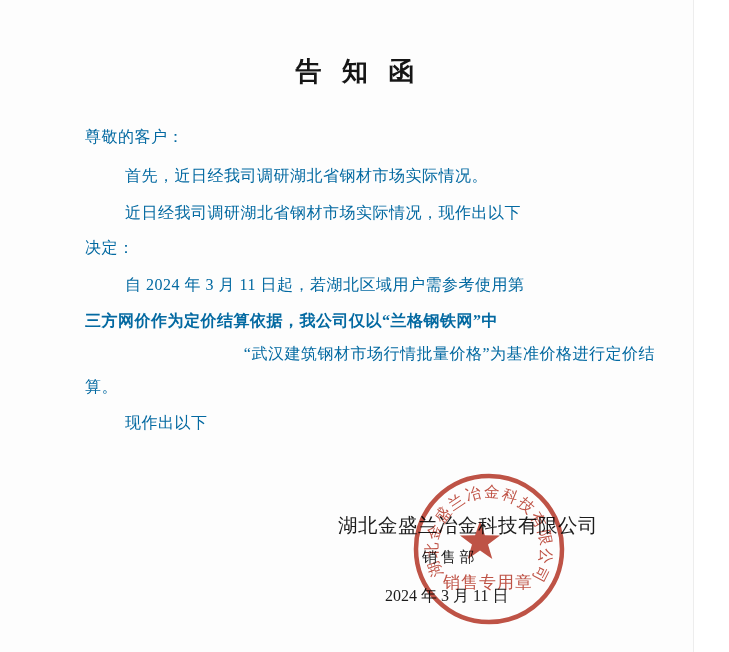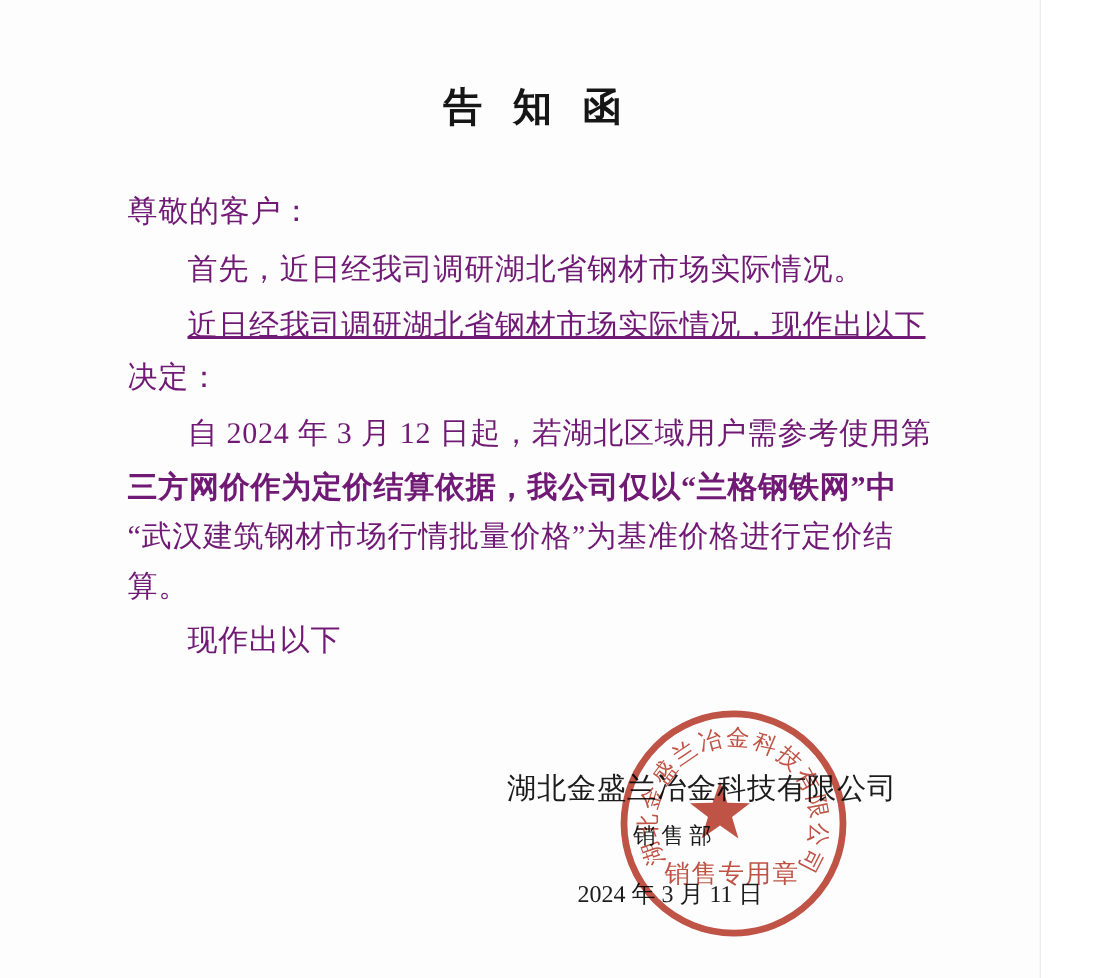--- a/index.html
+++ b/index.html
@@ -16,26 +16,26 @@
     position:absolute;left:693px;top:0;width:1px;height:652px;
     background:#ededed;
   }
   .doc-title{
     position:absolute;left:0;top:54px;width:712px;
     text-align:center;font-size:26px;font-weight:bold;color:#161616;
     word-spacing:10px;letter-spacing:2px;
   }
   .line{
     position:absolute;left:85px;width:570px;
-    font-size:20px;color:#701a75;letter-spacing:0.5px;white-space:nowrap;
+    font-size:16px;color:#0369a1;letter-spacing:0.5px;white-space:nowrap;
   }
   .line.indent{left:125px;}
   .greeting{top:127px;}
-  .l0{top:166px;} .l1{top:203px;text-decoration:underline;} .l2{top:238px;} .l3{top:275px;}
-  .l4{top:311px;font-weight:bold;} .l5{top:344px;} .l6{top:377px;} .l7{top:413px;}
+  .l0{top:166px;} .l1{top:203px;} .l2{top:238px;} .l3{top:275px;}
+  .l4{top:311px;font-weight:bold;} .l5{top:344px;text-align:right;} .l6{top:377px;} .l7{top:413px;}
   .sig-company{
     position:absolute;left:338px;top:512px;
     font-size:19.5px;color:#1c1c1c;letter-spacing:0.5px;white-space:nowrap;
   }
   .sig-dept{
     position:absolute;left:422px;top:548px;
     font-size:15px;color:#1c1c1c;white-space:nowrap;
   }
   .sig-date{
     position:absolute;left:385px;top:586px;
@@ -52,21 +52,21 @@
 <div class="sheet"></div>
 <div class="page-edge"></div>
 
 <div class="doc-title">告 知 函</div>
 
 <div class="line greeting">尊敬的客户：</div>
 
 <div class="line indent l0">首先，近日经我司调研湖北省钢材市场实际情况。</div>
 <div class="line indent l1">近日经我司调研湖北省钢材市场实际情况，现作出以下</div>
 <div class="line l2">决定：</div>
-<div class="line indent l3">自 2024 年 3 月 12 日起，若湖北区域用户需参考使用第</div>
+<div class="line indent l3">自 2024 年 3 月 11 日起，若湖北区域用户需参考使用第</div>
 <div class="line l4">三方网价作为定价结算依据，我公司仅以“兰格钢铁网”中</div>
 <div class="line l5">“武汉建筑钢材市场行情批量价格”为基准价格进行定价结</div>
 <div class="line l6">算。</div>
 <div class="line indent l7">现作出以下</div>
 
 <div class="sig-company">湖北金盛兰冶金科技有限公司</div>
 <div class="sig-dept">销 售 部</div>
 <div class="sig-date">2024 年 3 月 11 日</div>
 
 <svg class="stamp" width="160" height="160" viewBox="0 0 160 160">

